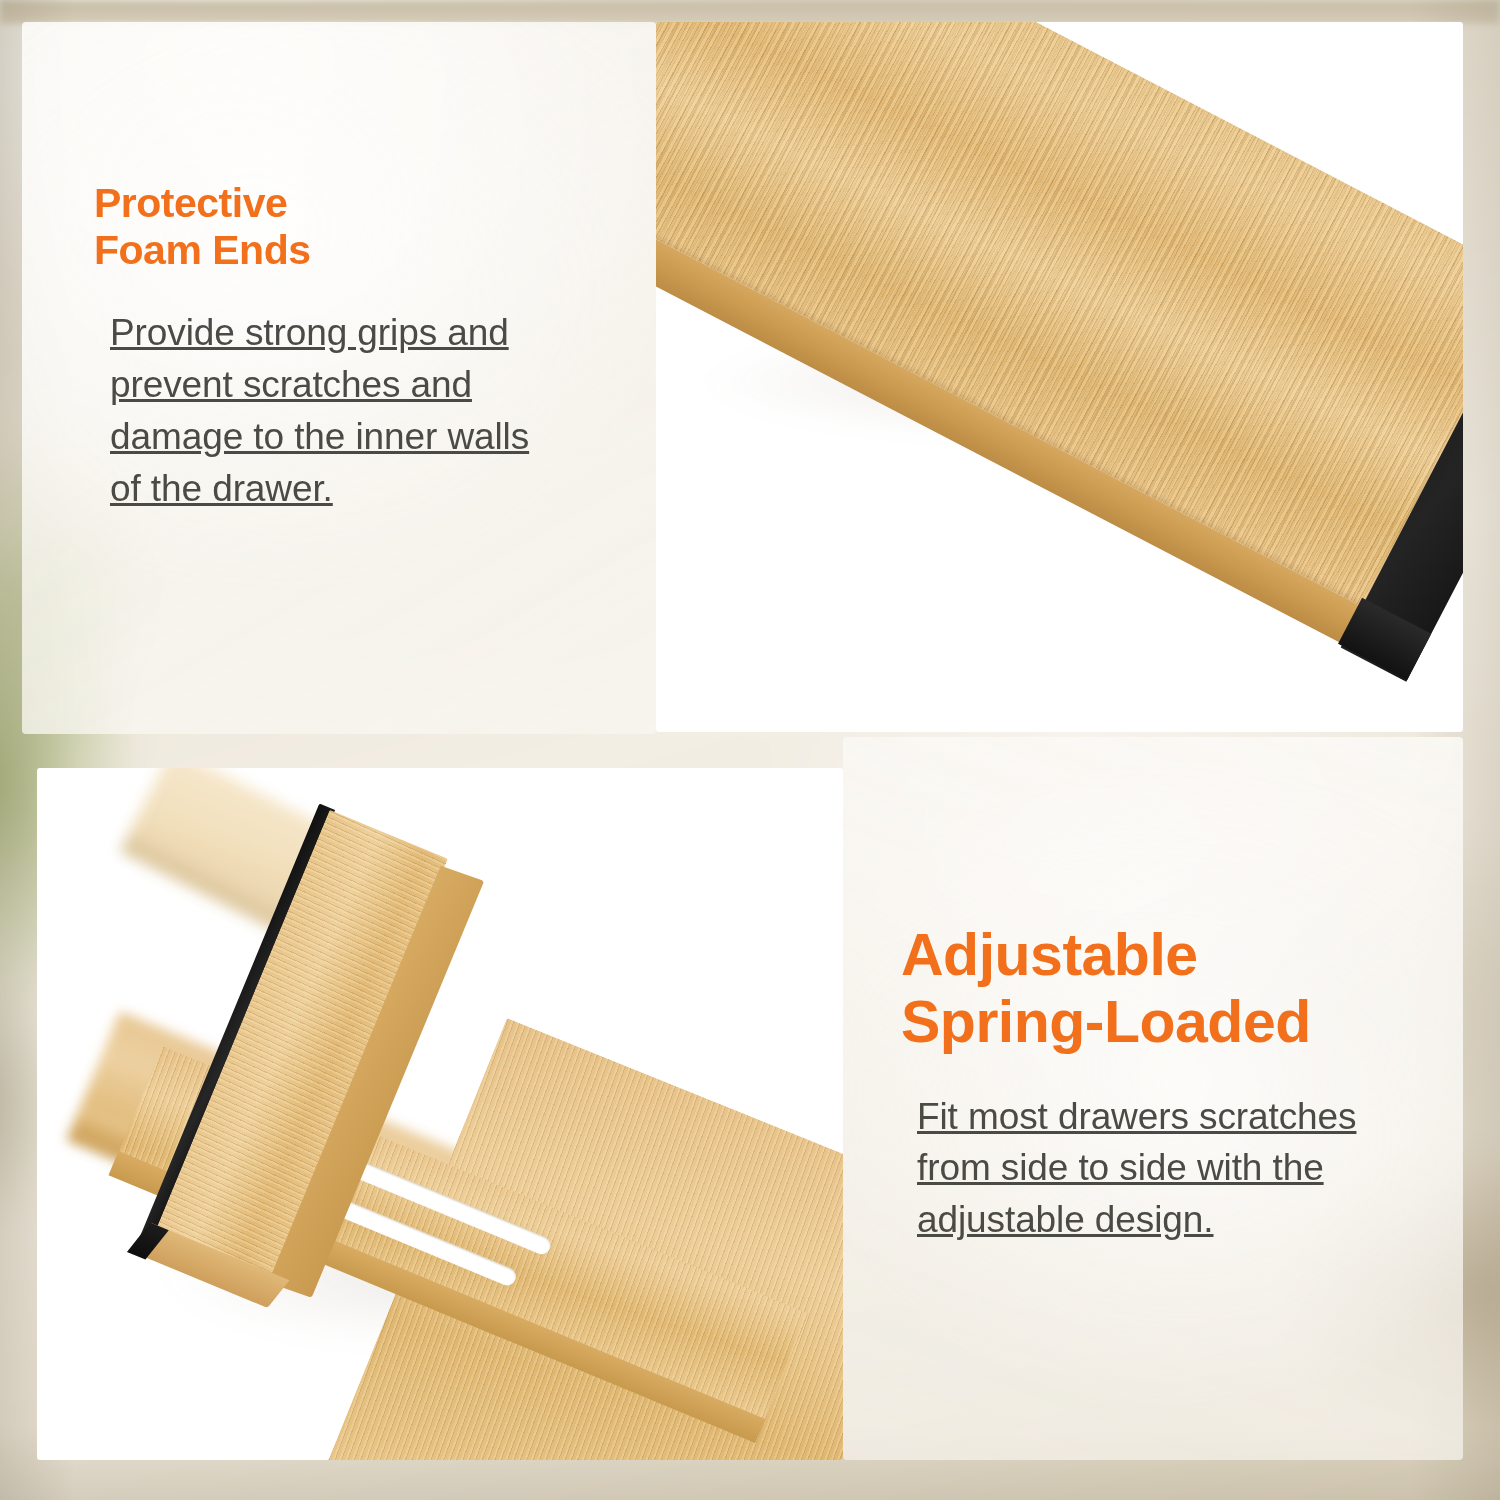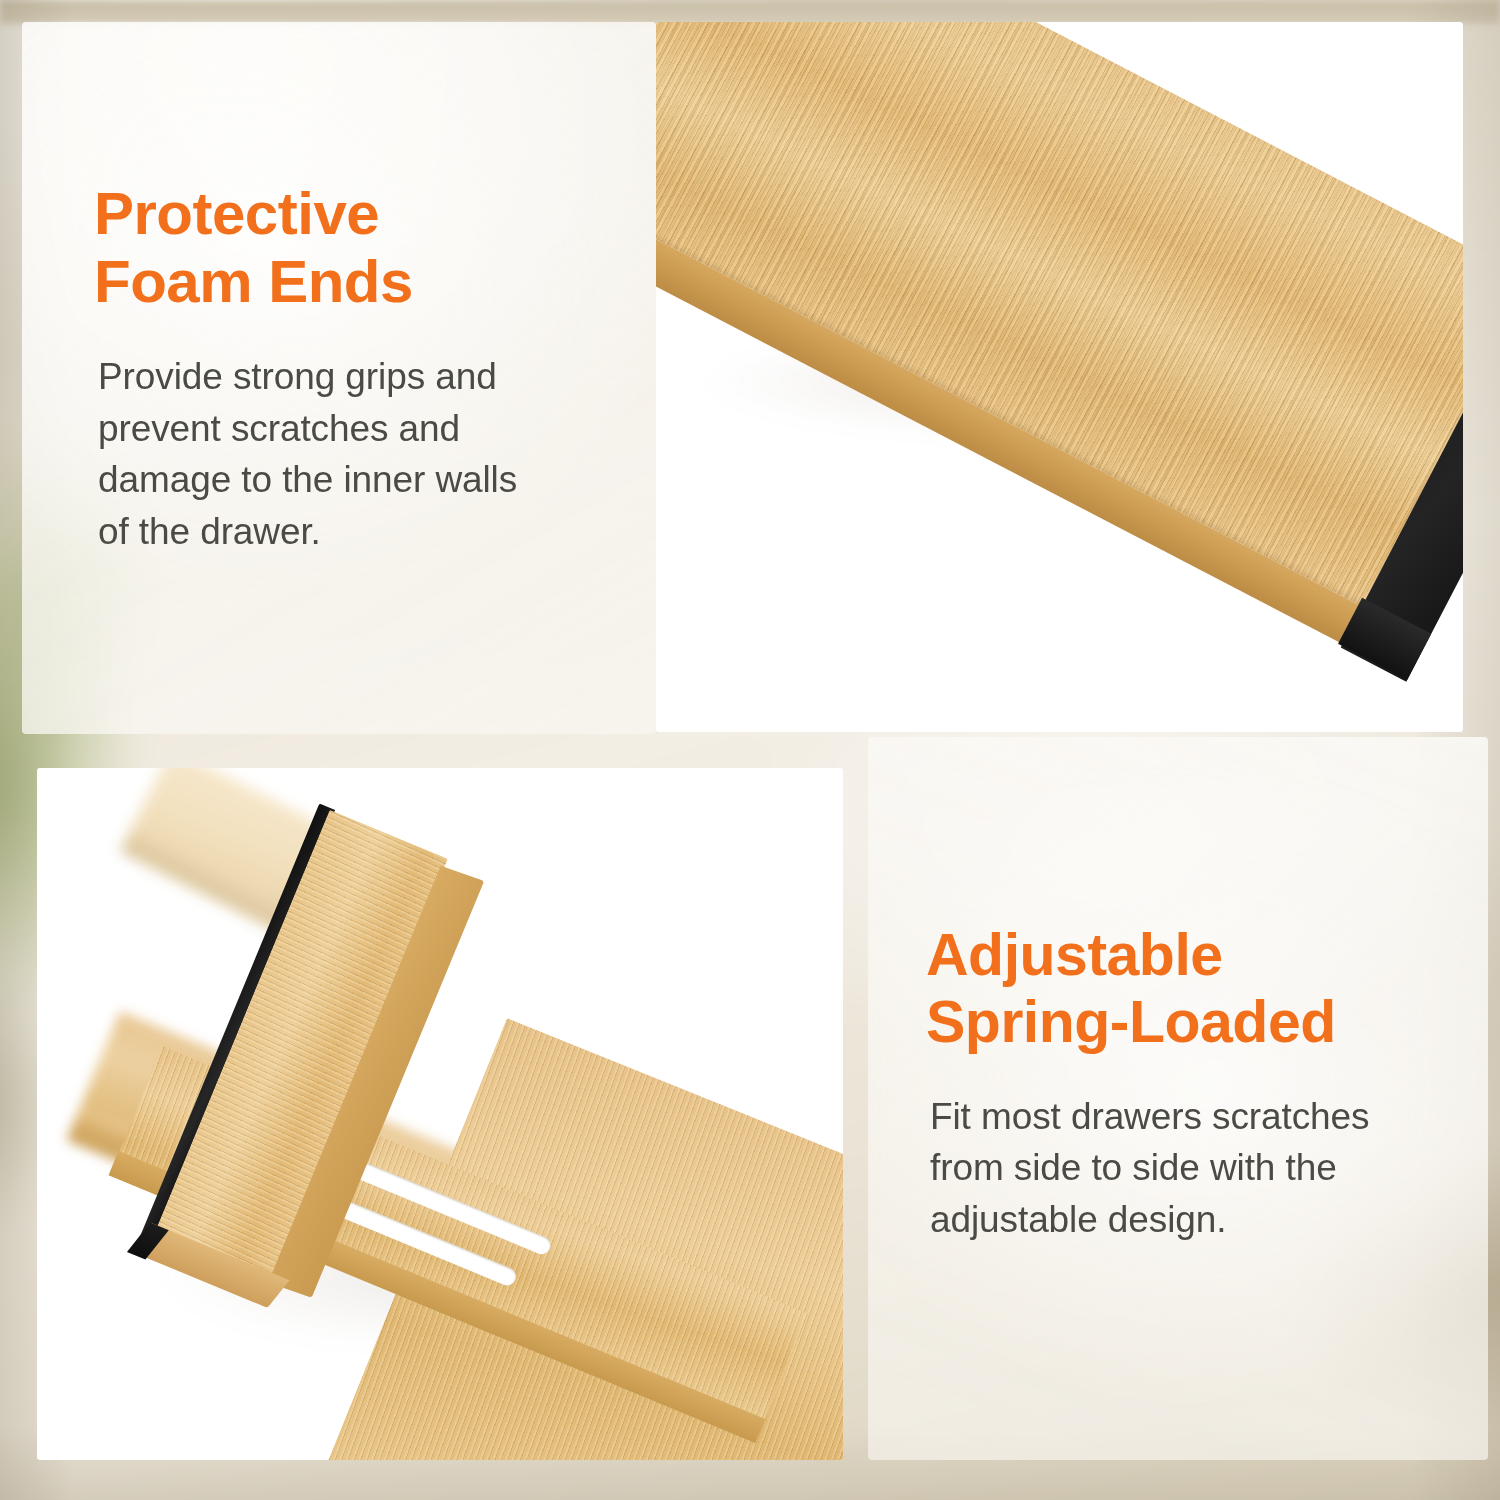--- a/index.html
+++ b/index.html
@@ -87,53 +87,54 @@
   
   .panel-photo-bl {
     left: 37px; top: 768px;
     width: 806px; height: 692px;
     background: #ffffff;
     border-radius: 3px;
   }
 
   
   .panel-text-br {
-    left: 868px; top: 737px;
+    left: 843px; top: 737px;
     width: 620px; height: 723px;
     background:
       radial-gradient(560px 460px at 55% 48%, rgba(255,255,255,0.80), rgba(255,255,255,0.26) 70%),
       linear-gradient(200deg, rgba(250,248,243,0.80) 0%, rgba(246,242,234,0.62) 60%, rgba(242,237,227,0.58) 100%);
     border-radius: 4px;
   }
 
   
   .block-tl { position: absolute; left: 72px; top: 158px; width: 540px; }
   .block-br { position: absolute; left: 58px; top: 185px; width: 545px; }
 
   .headline {
     color: #f2701b;
     font-family: "Liberation Sans", sans-serif;
     font-weight: bold;
-    font-size: 60px;
+    font-size: 41px;
     line-height: 1.14;
     letter-spacing: -0.5px;
     margin: 0 0 34px 0;
     white-space: pre-line;
   }
   .headline.br { font-size: 59px; }
 
   .body-copy {
     color: #4b4b45;
     font-family: "Liberation Sans", sans-serif;
     font-weight: normal;
     font-size: 37px;
     line-height: 1.40;
     letter-spacing: -0.1px;
-    margin: 4px;
+    margin: 16px;
     white-space: pre-line;
+    text-decoration: underline;
   }
 
   
   .board-stage { position: absolute; inset: 0; }
 
   .board {
     position: absolute;
     left: -62px;
     top: -98px;
     width: 980px;

